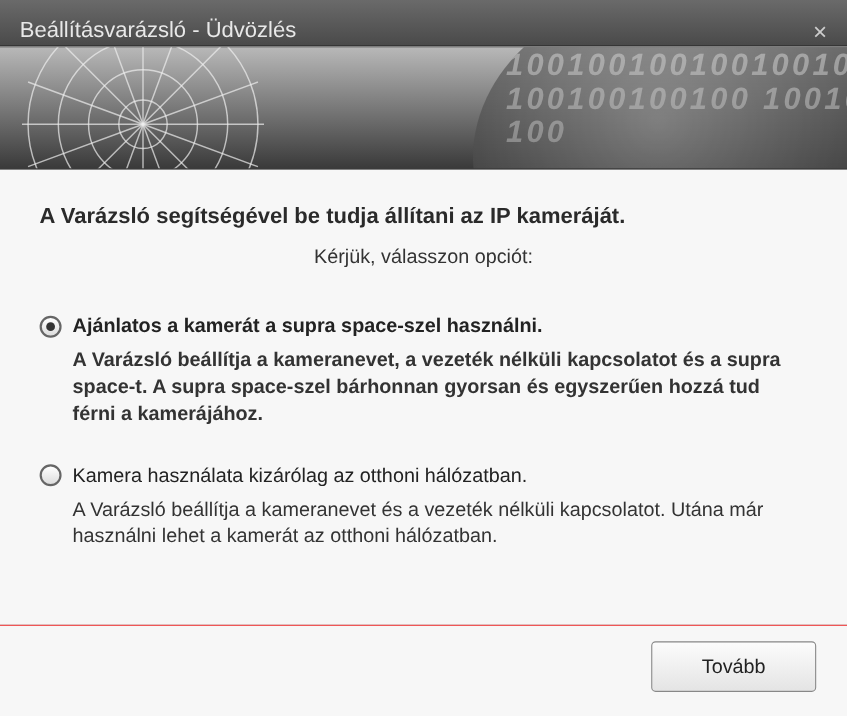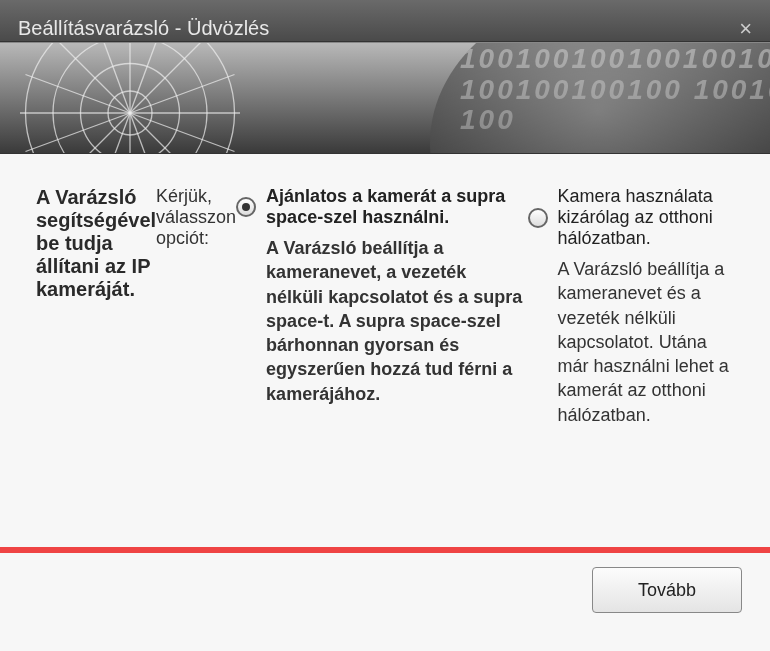--- a/index.html
+++ b/index.html
@@ -69,32 +69,33 @@
       line-height: 1.1;
       opacity: 0.55;
       font-style: italic;
       word-break: break-all;
     }
     .content {
       flex: 1;
       background: #f7f7f7;
       padding: 32px 36px 16px 36px;
       display: flex;
-      flex-direction: row;
+      flex-direction: column;
     }
     .headline {
       font-size: 20px;
       font-weight: bold;
       color: #2a2a2a;
       margin-bottom: 14px;
     }
     .instruction {
       font-size: 18px;
       color: #333;
       margin-bottom: 42px;
+      text-align: center;
     }
     .option-block { margin-bottom: 34px; }
     .option-head {
       display: flex;
       align-items: center;
       gap: 10px;
       margin-bottom: 8px;
     }
     .radio {
       width: 20px;
@@ -119,24 +120,24 @@
     .option-desc {
       font-size: 18px;
       color: #333;
       margin-left: 30px;
       line-height: 1.35;
     }
     .option-block.selected .option-label,
     .option-block.selected .option-desc { font-weight: bold; }
     .buttonbar {
       background: #f7f7f7;
-      padding: 14px 28px 38px 28px;
+      padding: 14px 28px 22px 28px;
       display: flex;
       justify-content: flex-end;
-      border-top: 6px solid #ef4444;
+      border-top: 1px solid #ef4444;
     }
     .btn {
       min-width: 150px;
       height: 46px;
       background: linear-gradient(to bottom, #fcfcfc, #e4e4e4);
       border: 1px solid #888;
       border-radius: 4px;
       font-size: 18px;
       color: #222;
       cursor: pointer;

